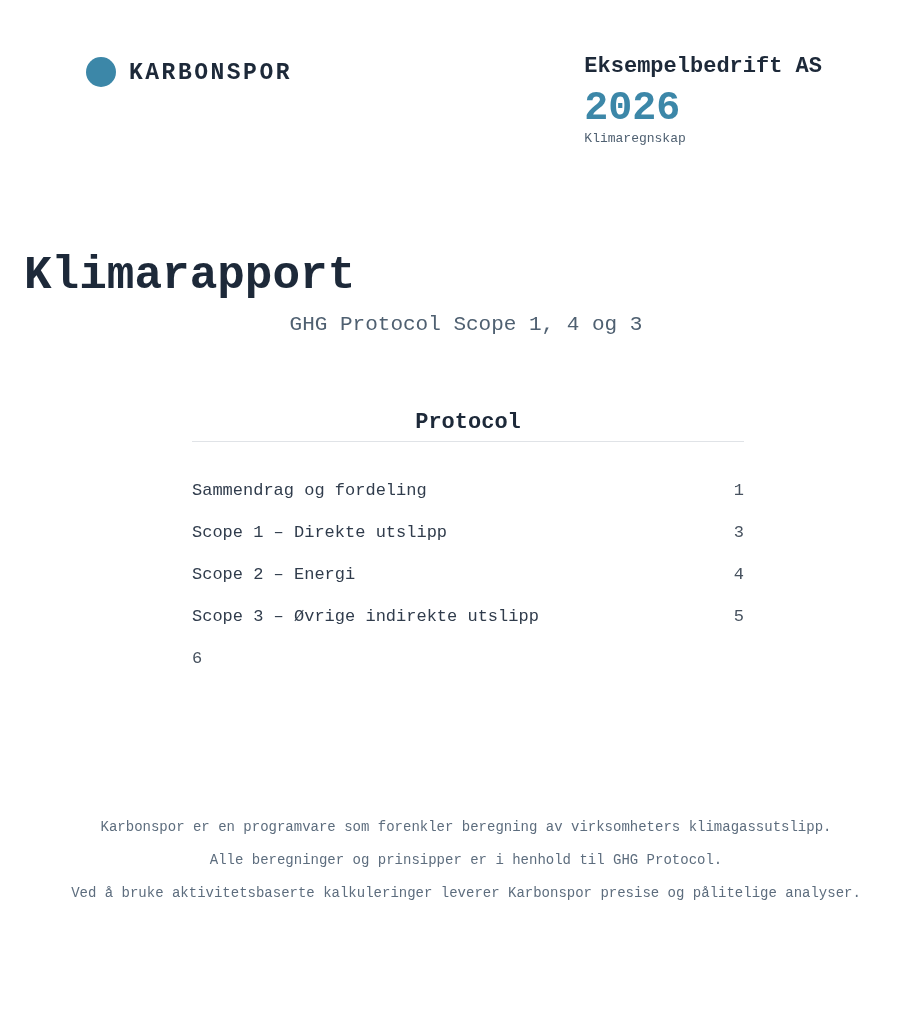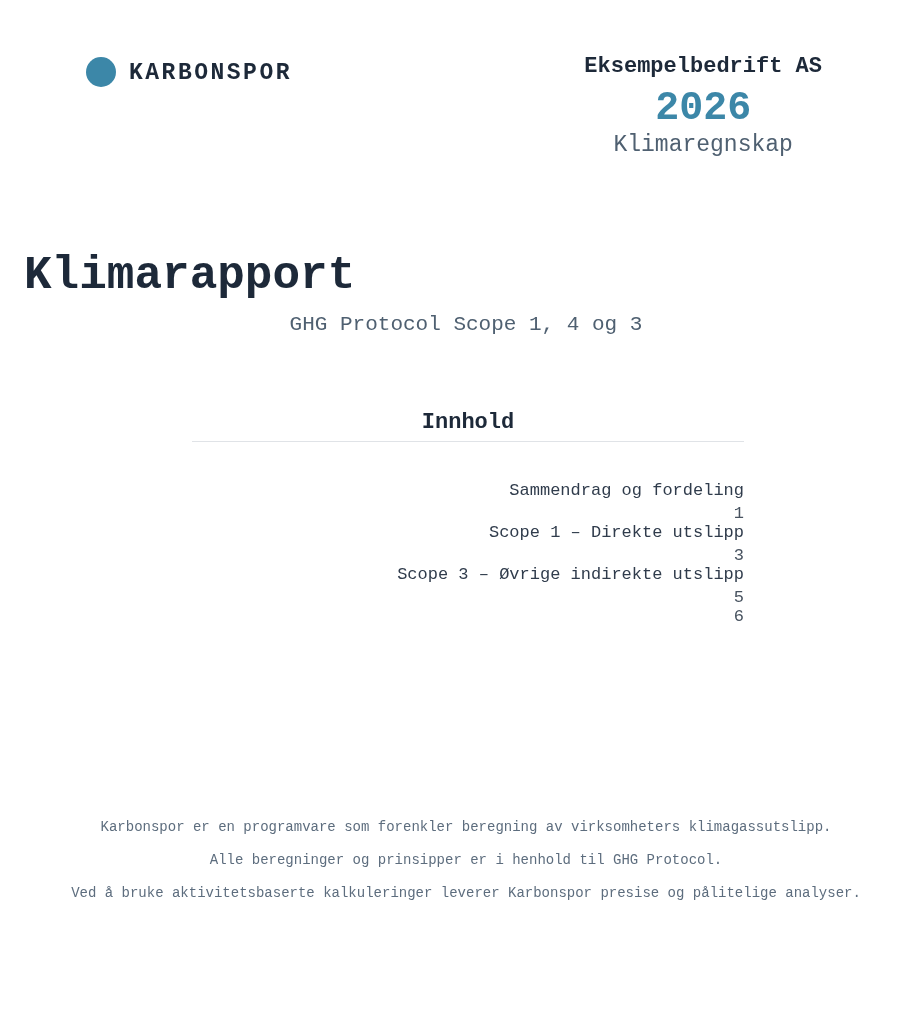--- a/index.html
+++ b/index.html
@@ -45,37 +45,37 @@
     font-weight: 800;
     letter-spacing: 2.5px;
     color: var(--navy);
     line-height: 1;
     padding-top: 2px;
   }
   .header-right {
     position: absolute;
     right: 98px;
     top: 54px;
-    text-align: center;
+    text-align: left;
   }
   .company-name {
     font-size: 22px;
     font-weight: 700;
     color: var(--navy);
     line-height: 1.15;
   }
   .report-year {
     font-size: 40px;
     font-weight: 700;
     color: var(--teal);
     line-height: 1.0;
     margin-top: 10px;
   }
   .report-type {
-    font-size: 23px;
+    font-size: 13px;
     color: var(--slate);
     margin-top: 3px;
     line-height: 1.15;
   }
 
   
   .page-title {
     position: absolute;
     top: 250px;
     left: 0;
@@ -114,23 +114,22 @@
   }
   .toc-divider {
     border: none;
     border-top: 1px solid var(--divider);
     margin-top: 5px;
   }
   .toc-list { margin-top: 39px; }
   .toc-row {
     height: 42px;
     display: flex;
-    align-items: flex-end;
+    align-items: flex-start;
     justify-content: space-between;
-    flex-direction: column;
   }
   .toc-label {
     font-size: 17px;
     color: var(--toc-text);
   }
   .toc-page {
     font-size: 17px;
     color: var(--toc-num);
   }
 
@@ -159,30 +158,34 @@
   <div class="header-right">
     <div class="company-name">Eksempelbedrift AS</div>
     <div class="report-year">2026</div>
     <div class="report-type">Klimaregnskap</div>
   </div>
 
   <h1 class="page-title">Klimarapport</h1>
   <div class="page-subtitle">GHG Protocol Scope 1, 4 og 3</div>
 
   <section class="toc">
-    <h2 class="toc-heading">Innhold</h2>
+    <h2 class="toc-heading">Protocol</h2>
     <hr class="toc-divider">
     <div class="toc-list">
       <div class="toc-row">
         <span class="toc-label">Sammendrag og fordeling</span>
         <span class="toc-page">1</span>
       </div>
       <div class="toc-row">
         <span class="toc-label">Scope 1 – Direkte utslipp</span>
         <span class="toc-page">3</span>
+      </div>
+      <div class="toc-row">
+        <span class="toc-label">Scope 2 – Energi</span>
+        <span class="toc-page">4</span>
       </div>
       <div class="toc-row">
         <span class="toc-label">Scope 3 – Øvrige indirekte utslipp</span>
         <span class="toc-page">5</span>
       </div>
       <div class="toc-row">
         <span class="toc-page">6</span>
       </div>
     </div>
   </section>

